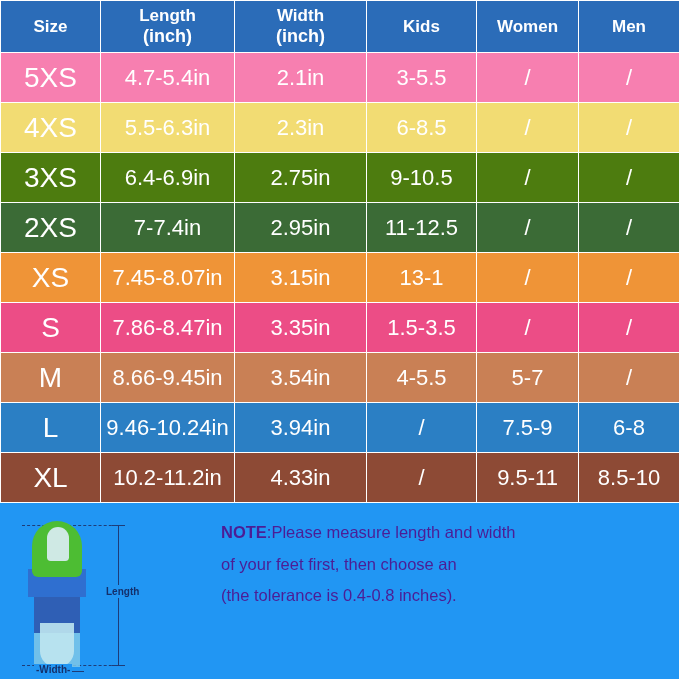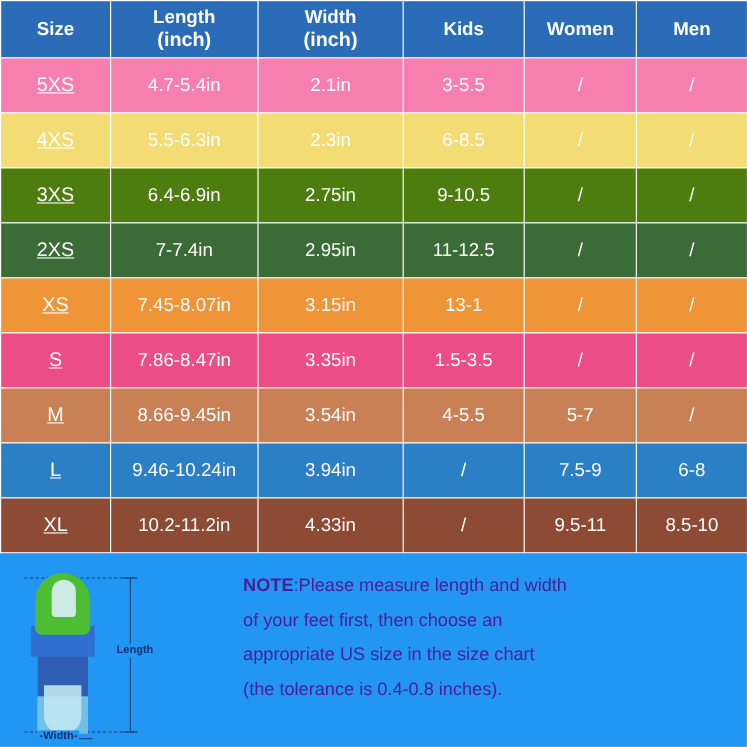--- a/index.html
+++ b/index.html
@@ -37,22 +37,22 @@
   }
   thead th {
     background: #2b6cb8;
     height: 52px;
     font-weight: bold;
     font-size: 18px;
     line-height: 1.15;
   }
   thead th .sub { display: block; font-size: 18px; font-weight: bold; }
   tbody td { height: 50px; }
-  tbody td.sz { font-size: 18px; text-decoration: underline; }
-  tbody td.val { font-size: 17px; }
+  tbody td.sz { font-size: 28px; }
+  tbody td.val { font-size: 22px; }
 
   
   .r0 td { background: #f77fb0; }
   .r1 td { background: #f2dc73; }
   .r2 td { background: #4d7c0f; }
   .r3 td { background: #3b6b36; }
   .r4 td { background: #ef9437; }
   .r5 td { background: #ec4d86; }
   .r6 td { background: #c98055; }
   .r7 td { background: #2b7fc4; }
@@ -288,19 +288,18 @@
       <div class="len-label">Length</div>
       <div class="wid-line"></div>
       <div class="wid-label">-Width-</div>
     </div>
 
     <div class="note-text">
       <div>
         <span class="lbl">NOTE</span><span>:Please measure length and width</span>
       </div>
       <div>of your feet first, then choose an</div>
-      <div>appropriate US size in the size chart</div>
       <div>(the tolerance is 0.4-0.8 inches).</div>
     </div>
 
   </div>
 
 </div>
 
 </body></html>

